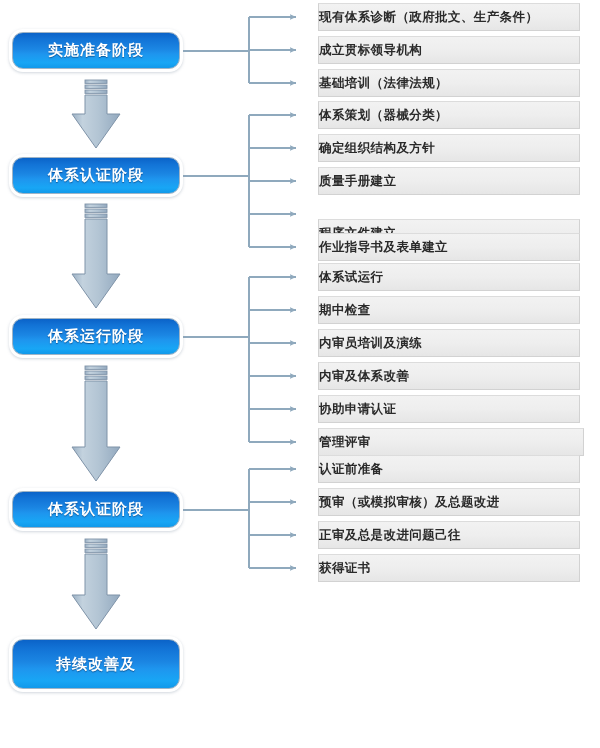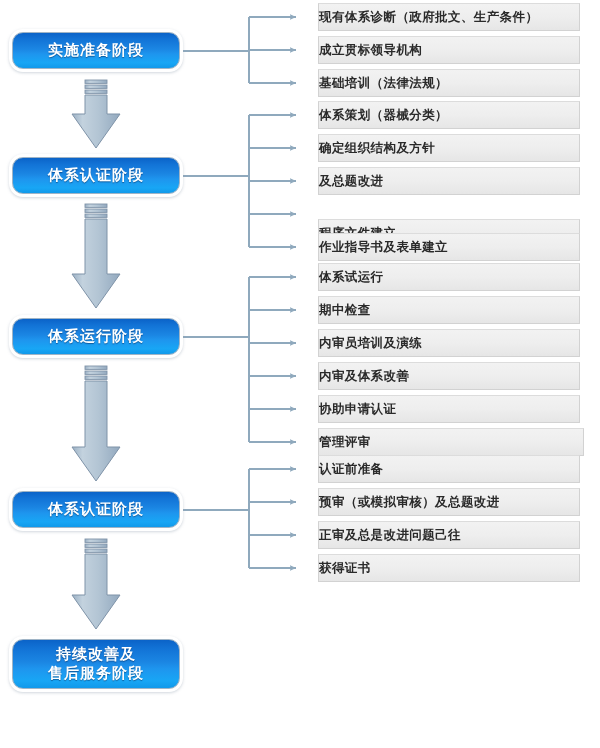--- a/index.html
+++ b/index.html
@@ -170,21 +170,21 @@
           <span class="label">体系认证阶段</span>
         </div>
       </div>
       <div class="task" style="left: 318px; top: 101px; width: 262px;">
         <span>体系策划（器械分类）</span>
       </div>
       <div class="task" style="left: 318px; top: 134px; width: 262px;">
         <span>确定组织结构及方针</span>
       </div>
       <div class="task" style="left: 318px; top: 167px; width: 262px;">
-        <span>及总题改进</span>
+        <span>质量手册建立</span>
       </div>
       <div class="task" style="left: 318px; top: 200px; width: 262px; margin-top: 19px;">
         <span>程序文件建立</span>
       </div>
       <div class="task" style="left: 318px; top: 233px; width: 262px;">
         <span>作业指导书及表单建立</span>
       </div>
       <div class="stage" style="left: 12px; top: 318px; width: 168px; height: 37px;">
         <div>
           <span class="label">体系运行阶段</span>
@@ -221,18 +221,17 @@
       </div>
       <div class="task" style="left: 318px; top: 521px; width: 262px;">
         <span>正审及总是改进问题己往</span>
       </div>
       <div class="task" style="left: 318px; top: 554px; width: 262px;">
         <span>获得证书</span>
       </div>
       <div class="stage" style="left: 12px; top: 639px; width: 168px; height: 50px;">
         <div>
           <span class="label">持续改善及</span>
-          <span class="label">售后服务阶段</span>
         </div>
       </div>
     </div>
 
 </div>
 
 </body></html>

